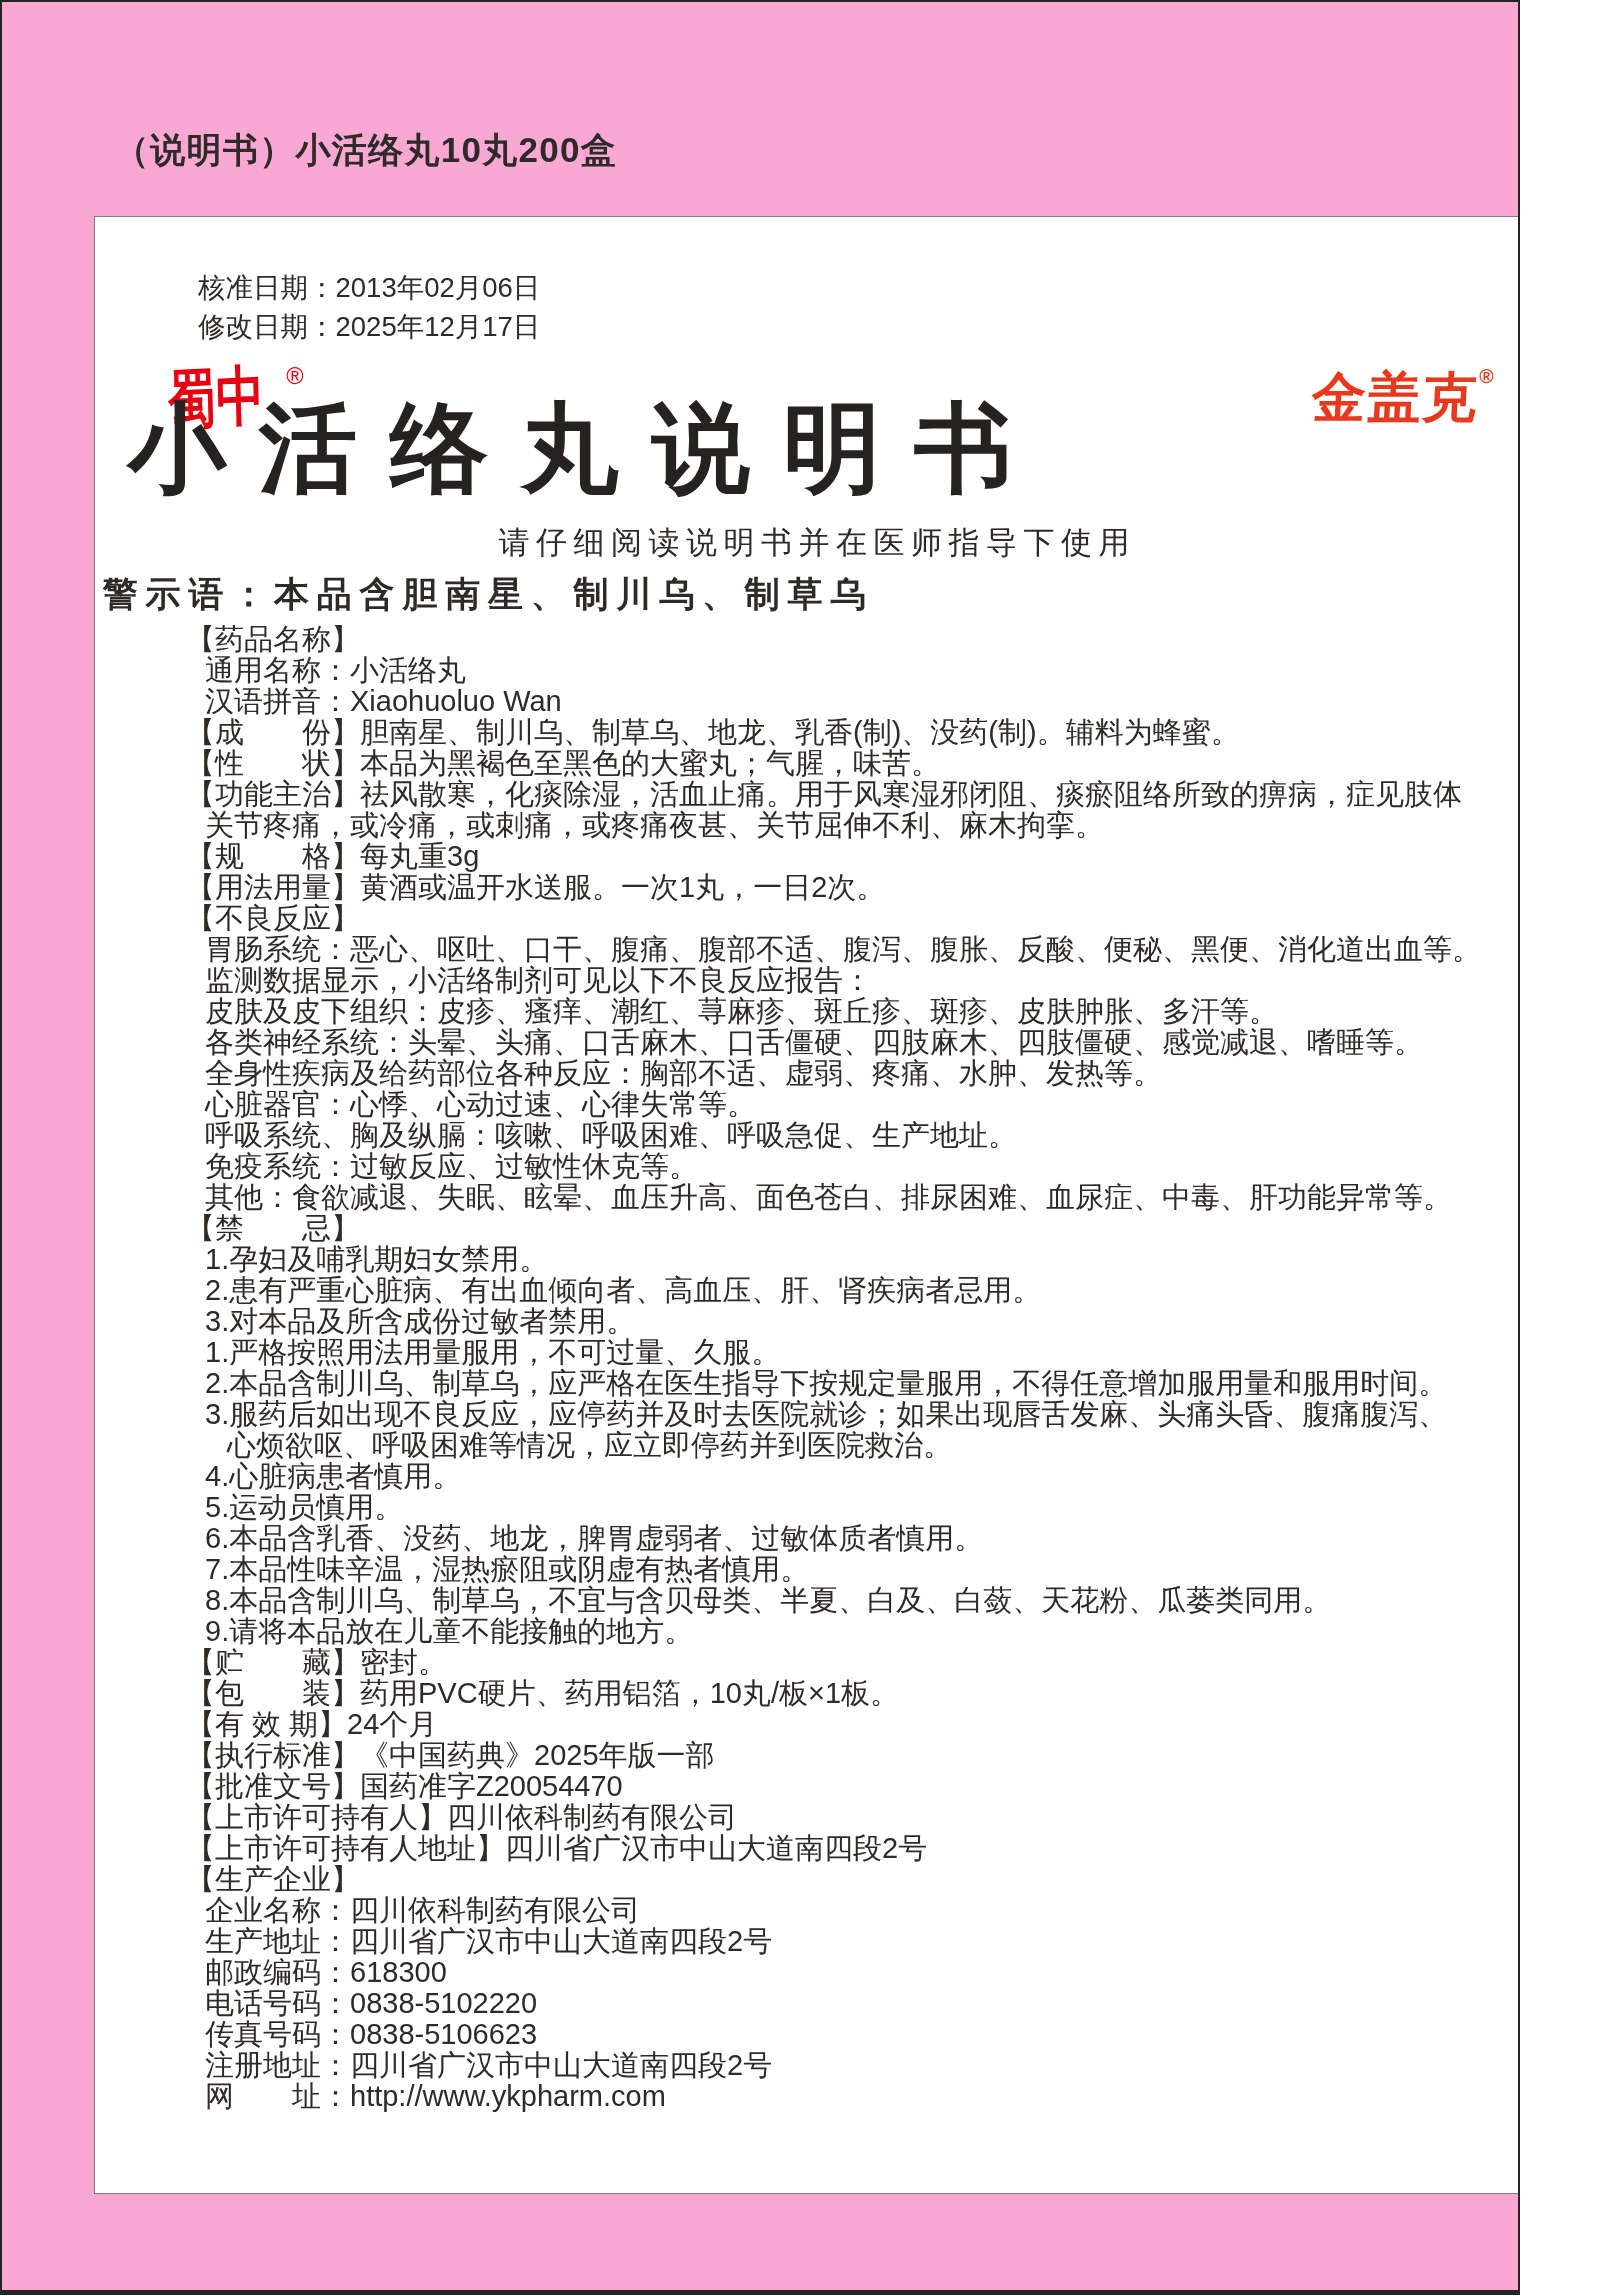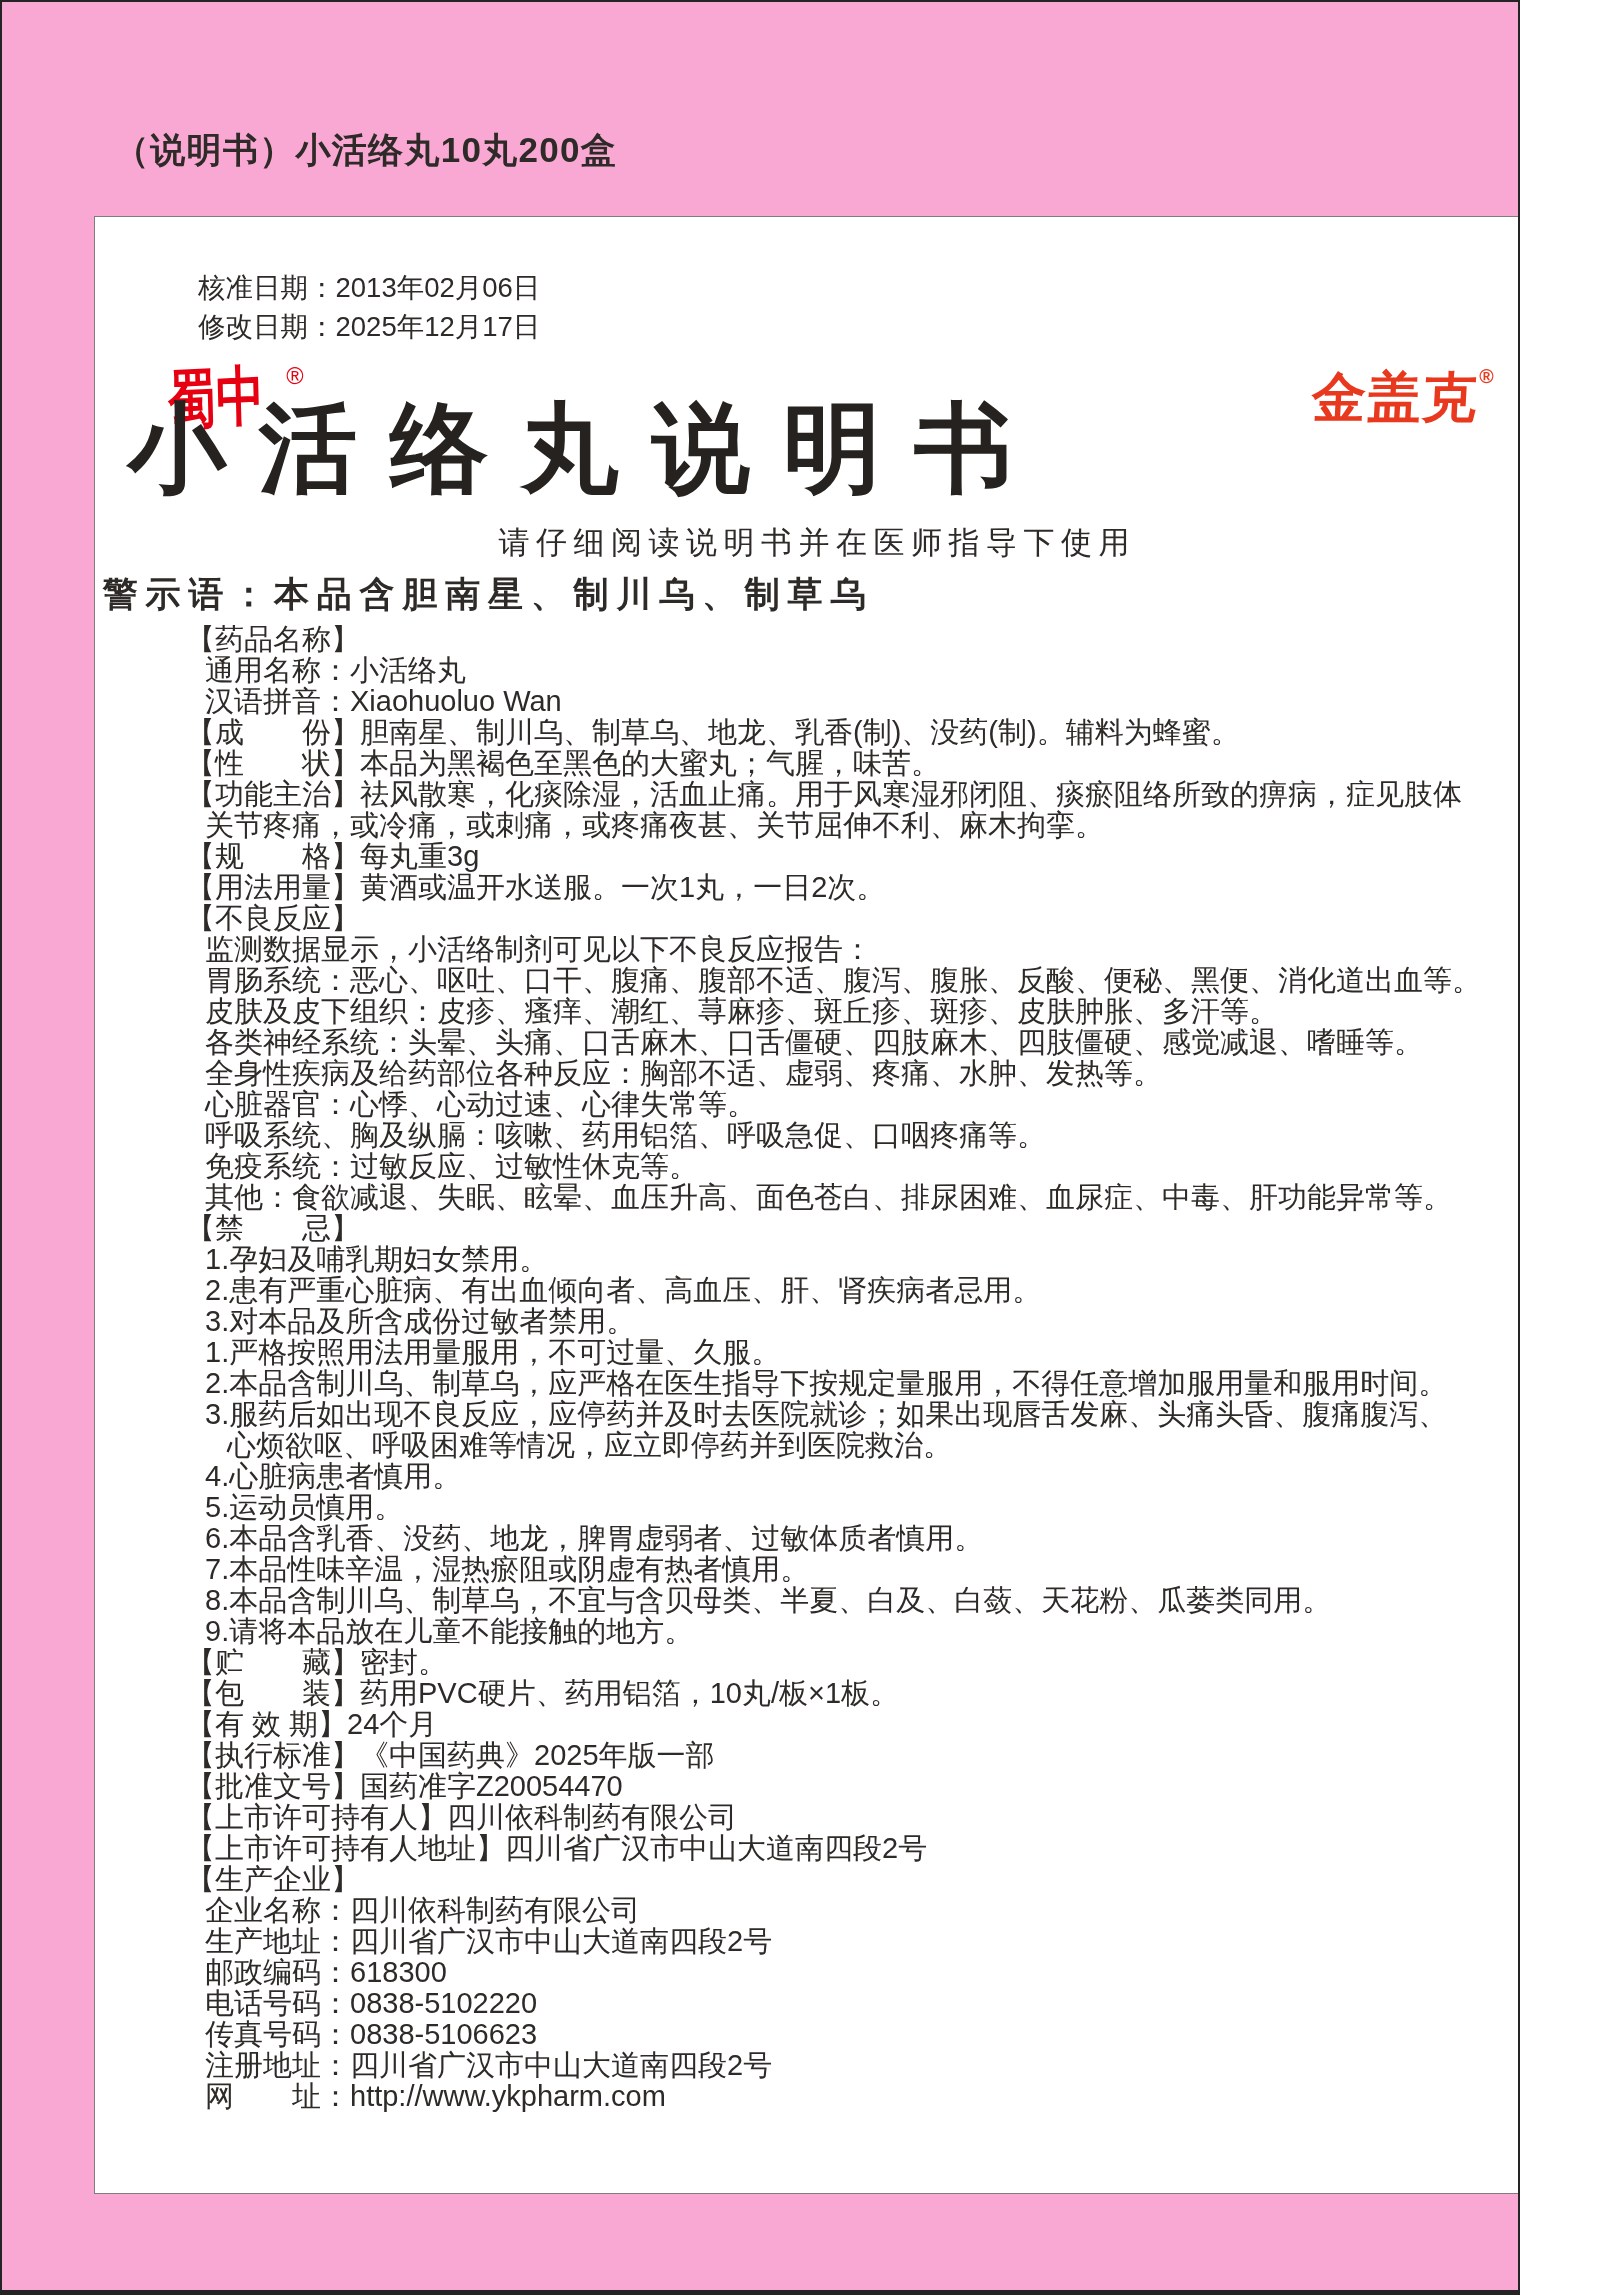--- a/index.html
+++ b/index.html
@@ -176,27 +176,27 @@
         <div class="bline i0">【药品名称】</div>
         <div class="bline i1">通用名称：小活络丸</div>
         <div class="bline i1">汉语拼音：Xiaohuoluo Wan</div>
         <div class="bline i0">【成　　份】胆南星、制川乌、制草乌、地龙、乳香(制)、没药(制)。辅料为蜂蜜。</div>
         <div class="bline i0">【性　　状】本品为黑褐色至黑色的大蜜丸；气腥，味苦。</div>
         <div class="bline i0">【功能主治】祛风散寒，化痰除湿，活血止痛。用于风寒湿邪闭阻、痰瘀阻络所致的痹病，症见肢体</div>
         <div class="bline i1">关节疼痛，或冷痛，或刺痛，或疼痛夜甚、关节屈伸不利、麻木拘挛。</div>
         <div class="bline i0">【规　　格】每丸重3g</div>
         <div class="bline i0">【用法用量】黄酒或温开水送服。一次1丸，一日2次。</div>
         <div class="bline i0">【不良反应】</div>
+        <div class="bline i1">胃肠系统：恶心、呕吐、口干、腹痛、腹部不适、腹泻、腹胀、反酸、便秘、黑便、消化道出血等。</div>
         <div class="bline i1">监测数据显示，小活络制剂可见以下不良反应报告：</div>
-        <div class="bline i1">胃肠系统：恶心、呕吐、口干、腹痛、腹部不适、腹泻、腹胀、反酸、便秘、黑便、消化道出血等。</div>
         <div class="bline i1">皮肤及皮下组织：皮疹、瘙痒、潮红、荨麻疹、斑丘疹、斑疹、皮肤肿胀、多汗等。</div>
         <div class="bline i1">各类神经系统：头晕、头痛、口舌麻木、口舌僵硬、四肢麻木、四肢僵硬、感觉减退、嗜睡等。</div>
         <div class="bline i1">全身性疾病及给药部位各种反应：胸部不适、虚弱、疼痛、水肿、发热等。</div>
         <div class="bline i1">心脏器官：心悸、心动过速、心律失常等。</div>
-        <div class="bline i1">呼吸系统、胸及纵膈：咳嗽、药用铝箔、呼吸急促、口咽疼痛等。</div>
+        <div class="bline i1">呼吸系统、胸及纵膈：咳嗽、呼吸困难、呼吸急促、生产地址。</div>
         <div class="bline i1">免疫系统：过敏反应、过敏性休克等。</div>
         <div class="bline i1">其他：食欲减退、失眠、眩晕、血压升高、面色苍白、排尿困难、血尿症、中毒、肝功能异常等。</div>
         <div class="bline i0">【禁　　忌】</div>
         <div class="bline i1">1.孕妇及哺乳期妇女禁用。</div>
         <div class="bline i1">2.患有严重心脏病、有出血倾向者、高血压、肝、肾疾病者忌用。</div>
         <div class="bline i1">3.对本品及所含成份过敏者禁用。</div>
         <div class="bline i1">1.严格按照用法用量服用，不可过量、久服。</div>
         <div class="bline i1">2.本品含制川乌、制草乌，应严格在医生指导下按规定量服用，不得任意增加服用量和服用时间。</div>
         <div class="bline i1">3.服药后如出现不良反应，应停药并及时去医院就诊；如果出现唇舌发麻、头痛头昏、腹痛腹泻、</div>
         <div class="bline i2">心烦欲呕、呼吸困难等情况，应立即停药并到医院救治。</div>

